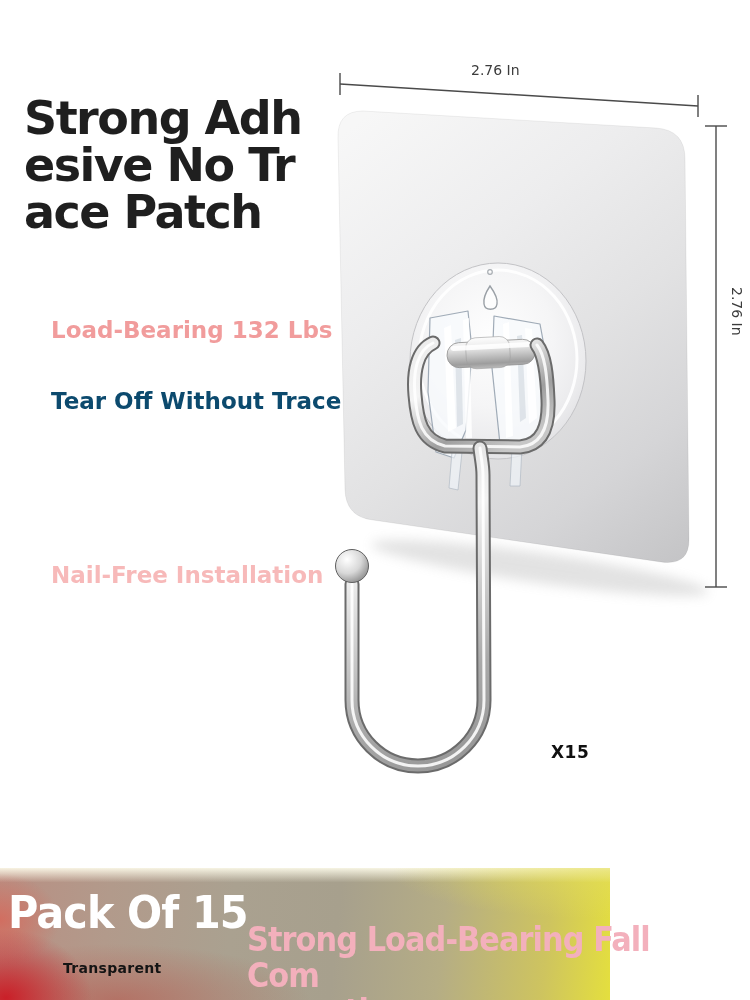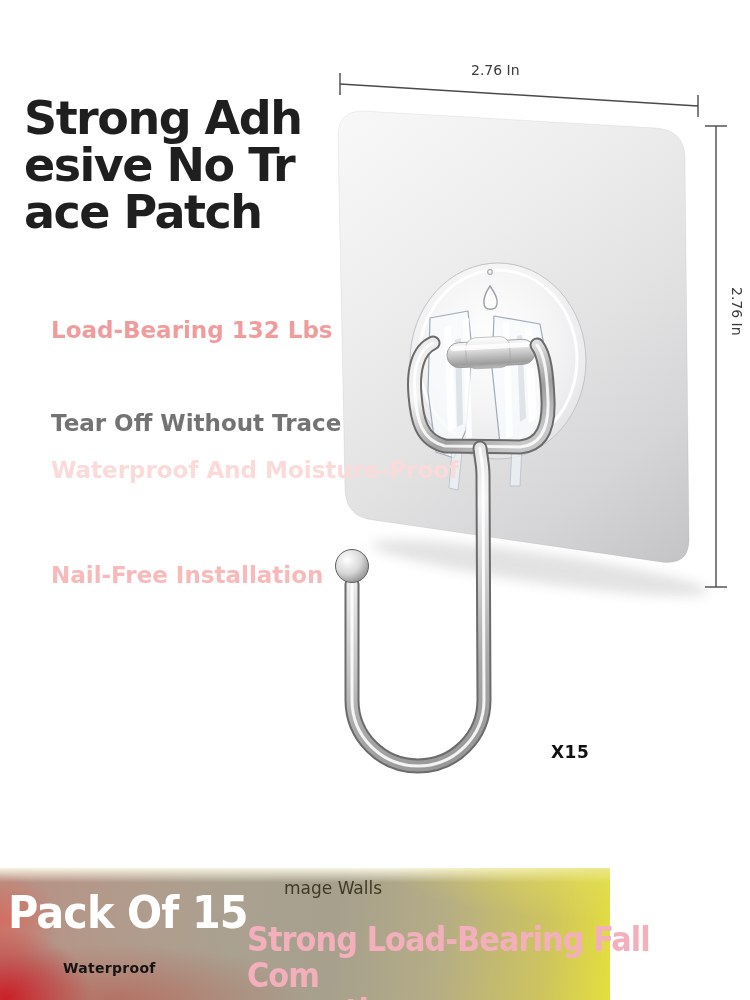--- a/index.html
+++ b/index.html
@@ -13,21 +13,21 @@
   
   .title{
     left:24px;top:95px;
     font-size:46px;font-weight:bold;line-height:47px;
     letter-spacing:-1.5px;color:#1f1f1f;white-space:nowrap;
   }
 
   
   .feature{left:51px;font-size:23px;font-weight:bold;white-space:nowrap;}
   .f1{top:317px;color:#f19c9c;}
-  .f2{top:410px;color:#737373;}
+  .f2{top:388px;color:#0c4a6e;}
   .f3{top:457px;color:#fbdada;}
   .f4{top:530px;color:#f7b9b9;margin-top:32px;}
 
   
   .dim-label{font-size:14px;color:#3c3c3c;white-space:nowrap;}
   .dim-top{left:471px;top:62px;}
   .dim-right{
     left:745px;top:287px;
     transform:rotate(90deg);transform-origin:0 0;
   }
@@ -170,33 +170,31 @@
   </svg>
 
   <div class="abs title">
     <div>Strong Adh</div>
     <div>esive No Tr</div>
     <div>ace Patch</div>
   </div>
 
   <div class="abs feature f1">Load-Bearing 132 Lbs</div>
   <div class="abs feature f2">Tear Off Without Trace</div>
-  <div class="abs feature f3">Waterproof And Moisture-Proof</div>
   <div class="abs feature f4">Nail-Free Installation</div>
 
   <div class="abs dim-label dim-top">2.76 In</div>
   <div class="abs dim-label dim-right">2.76 In</div>
 
   <div class="abs count">X15</div>
 
   <div class="abs banner">
     <div class="abs pack">Pack Of 15</div>
-    <div class="abs transparent">Waterproof</div>
+    <div class="abs transparent">Transparent</div>
     <div class="abs subtitle">
-      <div>mage Walls</div>
     </div>
     <div class="abs tagline">
       <div>Strong Load-Bearing Fall Com</div>
       <div>pensation</div>
     </div>
   </div>
 
 </div>
 
 </body></html>

